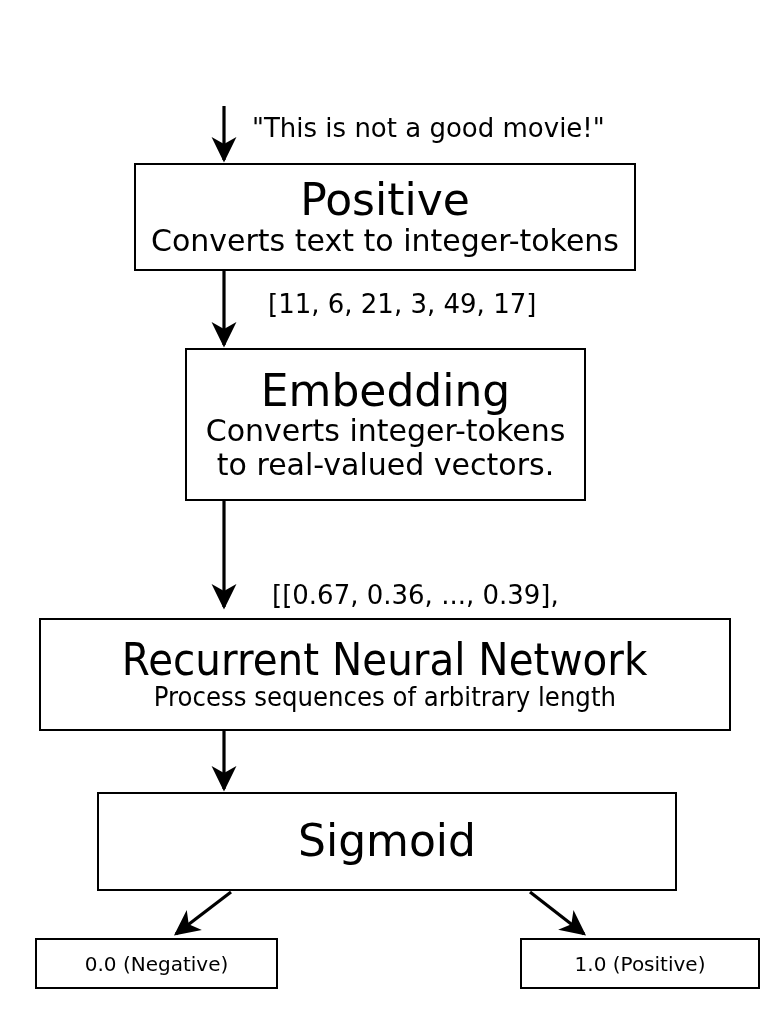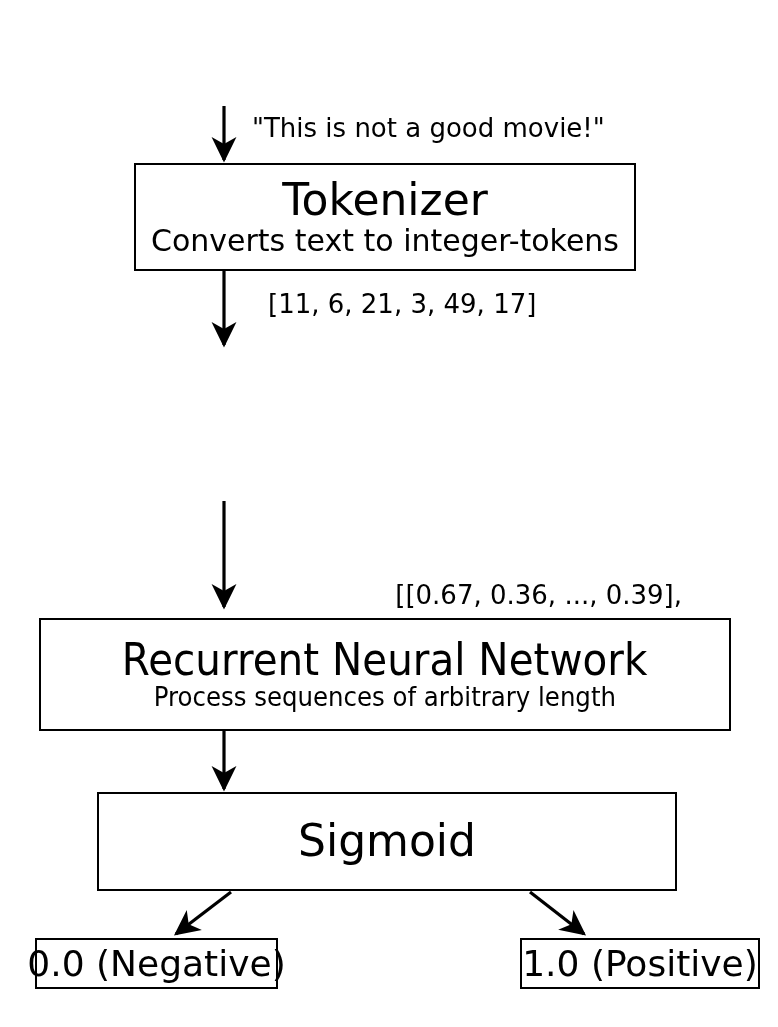--- a/index.html
+++ b/index.html
@@ -36,21 +36,21 @@
     line-height: 1.06;
     white-space: nowrap;
     letter-spacing: 0px;
   }
   .node .subtitle {
     font-size: 30px;
     line-height: 1.12;
     white-space: nowrap;
   }
   .node.small .title {
-    font-size: 36px;
+    font-size: 20px;
     line-height: 1.1;
   }
 
   
   #node-raw-text   { left: 179px; top: 36px;  width: 411px; height: 70px; }
   #node-tokenizer  { left: 134px; top: 163px; width: 502px; height: 108px; }
   #node-embedding  { left: 185px; top: 348px; width: 401px; height: 153px; }
   #node-rnn        { left: 39px;  top: 618px; width: 692px; height: 113px; }
   #node-sigmoid    { left: 97px;  top: 792px; width: 580px; height: 99px; }
   #node-negative   { left: 35px;  top: 938px; width: 243px; height: 51px; }
@@ -62,21 +62,21 @@
   .edge-label {
     position: absolute;
     font-size: 26px;
     line-height: 1.18;
     white-space: pre;
     text-align: center;
     color: #000000;
   }
   #label-raw-to-tokenizer { left: 252px; top: 113px;  width: 430px; text-align: left; }
   #label-tokenizer-to-emb { left: 268px; top: 289px;  width: 330px; text-align: left; }
-  #label-emb-to-rnn       { left: 272px; top: 519px;  width: 410px; text-align: right; }
+  #label-emb-to-rnn       { left: 272px; top: 519px;  width: 410px; text-align: left; }
 
   svg.arrows {
     position: absolute;
     left: 0;
     top: 0;
     width: 778px;
     height: 1027px;
     pointer-events: none;
   }
 </style>
@@ -97,24 +97,29 @@
       <line x1="224" y1="271" x2="224" y2="345"></line>
       <line x1="224" y1="501" x2="224" y2="607"></line>
       <line x1="224" y1="723" x2="224" y2="789"></line>
       <line x1="231" y1="892" x2="176" y2="934"></line>
       <line x1="530" y1="892" x2="584" y2="934"></line>
     </g>
   </svg>
 
 
   <div class="node" id="node-tokenizer">
-    <div class="title">Tokenizer</div>
+    <div class="title">Positive</div>
     <div class="subtitle">Converts text to integer-tokens</div>
   </div>
 
+  <div class="node" id="node-embedding">
+    <div class="title">Embedding</div>
+    <div class="subtitle">Converts integer-tokens</div>
+    <div class="subtitle">to real-valued vectors.</div>
+  </div>
 
   <div class="node" id="node-rnn">
     <div class="title">Recurrent Neural Network</div>
     <div class="subtitle">Process sequences of arbitrary length</div>
   </div>
 
   <div class="node" id="node-sigmoid">
     <div class="title">Sigmoid</div>
   </div>
 

